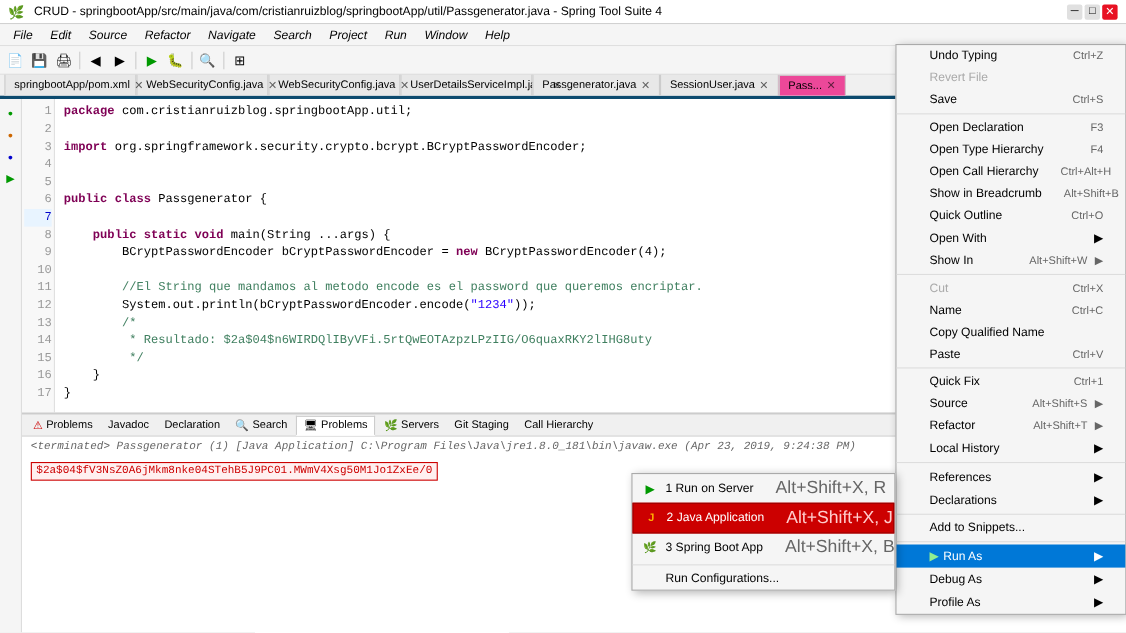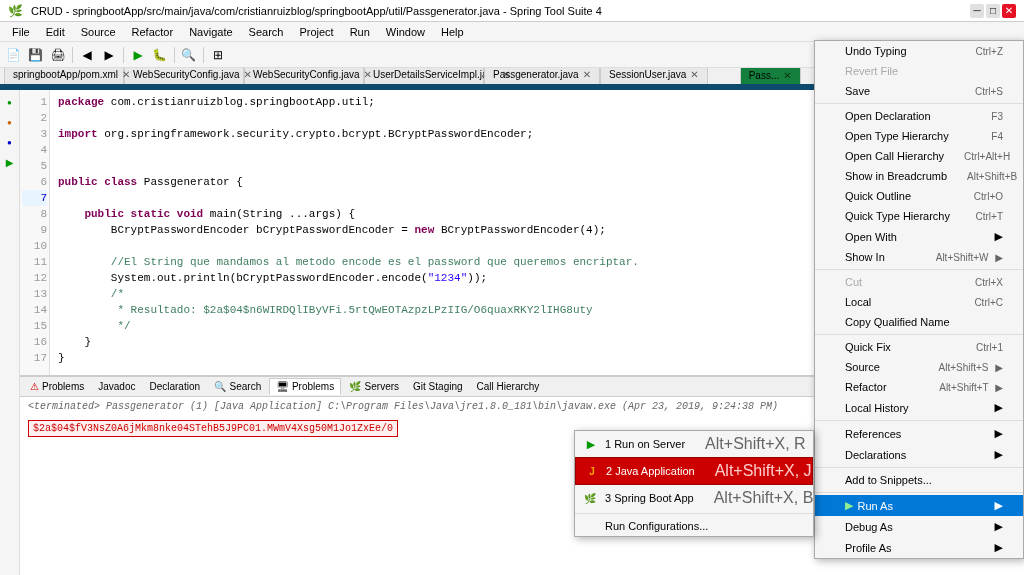--- a/index.html
+++ b/index.html
@@ -9,31 +9,31 @@
     .title-bar { background: #fff; height: 22px; display: flex; align-items: center; justify-content: space-between; padding: 0 8px; border-bottom: 1px solid #ccc; font-size: 11px; }
     .title-bar-left { display: flex; align-items: center; gap: 4px; }
     .title-bar-right { display: flex; gap: 2px; }
     .title-btn { width: 14px; height: 14px; border: none; cursor: pointer; font-size: 10px; display: flex; align-items: center; justify-content: center; background: #e0e0e0; border-radius: 2px; }
     .title-btn.close { background: #e81123; color: white; }
     .title-btn.minimize { background: #e0e0e0; }
     .title-btn.maximize { background: #e0e0e0; }
 
     
     .menu-bar { background: #f5f5f5; height: 20px; display: flex; align-items: center; padding: 0 4px; border-bottom: 1px solid #ddd; font-size: 11px; }
-    .menu-item { padding: 2px 8px; cursor: pointer; }
+    .menu-item { padding: 2px 8px; cursor: pointer; font-style: italic; }
 
     
     .toolbar { background: #f5f5f5; height: 26px; display: flex; align-items: center; padding: 0 4px; border-bottom: 1px solid #ddd; gap: 2px; }
     .tb-btn { width: 20px; height: 20px; border: none; background: transparent; cursor: pointer; display: flex; align-items: center; justify-content: center; font-size: 12px; border-radius: 2px; }
     .tb-sep { width: 1px; height: 16px; background: #ccc; margin: 0 2px; }
 
     
-    .tab-bar { background: #f0f0f0; height: 22px; display: flex; align-items: flex-end; padding-left: 4px; border-bottom: 6px solid #0c4a6e; overflow: hidden; }
+    .tab-bar { background: #f0f0f0; height: 22px; display: flex; align-items: flex-end; padding-left: 4px; border-bottom: 3px solid #0c4a6e; overflow: hidden; }
     .tab { height: 20px; padding: 2px 8px; border: 1px solid #ccc; border-bottom: none; background: #e8e8e8; font-size: 10px; cursor: pointer; display: flex; align-items: center; gap: 4px; white-space: nowrap; max-width: 120px; }
-    .tab.active { background: #15803d; border-bottom: 1px solid #fff; margin-bottom: -1px; z-index: 1; margin-left: 32px; }
+    .tab.active { background: #ec4899; border-bottom: 1px solid #fff; margin-bottom: -1px; z-index: 1; }
     .tab-close { font-size: 10px; opacity: 0.6; }
 
     
     .main-area { display: flex; height: calc(575px - 22px - 20px - 26px - 22px); }
 
     
     .left-gutter { width: 20px; background: #f5f5f5; border-right: 1px solid #ddd; display: flex; flex-direction: column; align-items: center; padding-top: 4px; gap: 4px; }
     .gutter-icon { width: 16px; height: 16px; display: flex; align-items: center; justify-content: center; font-size: 10px; cursor: pointer; }
 
     
@@ -279,42 +279,42 @@
     </div>
     <div class="context-menu-item">
       <span>Show in Breadcrumb</span>
       <span class="shortcut">Alt+Shift+B</span>
     </div>
     <div class="context-menu-item">
       <span>Quick Outline</span>
       <span class="shortcut">Ctrl+O</span>
     </div>
     <div class="context-menu-item">
-      <span>Quick Type Hierarchy</span>
-      <span class="shortcut">Ctrl+T</span>
-    </div>
-    <div class="context-menu-item">
       <span>Open With</span>
       <span class="arrow">▶</span>
     </div>
     <div class="context-menu-item">
       <span>Show In</span>
       <span class="shortcut">Alt+Shift+W <span style="margin-left:4px;">▶</span></span>
     </div>
     <div class="context-menu-separator"></div>
     <div class="context-menu-item disabled">
       <span>Cut</span>
       <span class="shortcut">Ctrl+X</span>
     </div>
     <div class="context-menu-item">
-      <span>Local</span>
+      <span>Name</span>
       <span class="shortcut">Ctrl+C</span>
     </div>
     <div class="context-menu-item">
       <span>Copy Qualified Name</span>
+    </div>
+    <div class="context-menu-item">
+      <span>Paste</span>
+      <span class="shortcut">Ctrl+V</span>
     </div>
     <div class="context-menu-separator"></div>
     <div class="context-menu-item">
       <span>Quick Fix</span>
       <span class="shortcut">Ctrl+1</span>
     </div>
     <div class="context-menu-item">
       <span>Source</span>
       <span class="shortcut">Alt+Shift+S <span style="margin-left:4px;">▶</span></span>
     </div>

